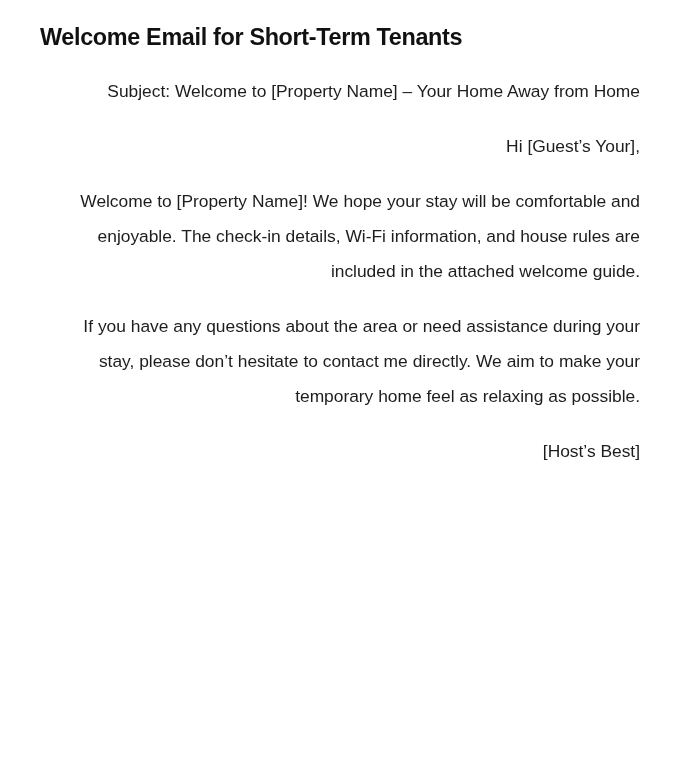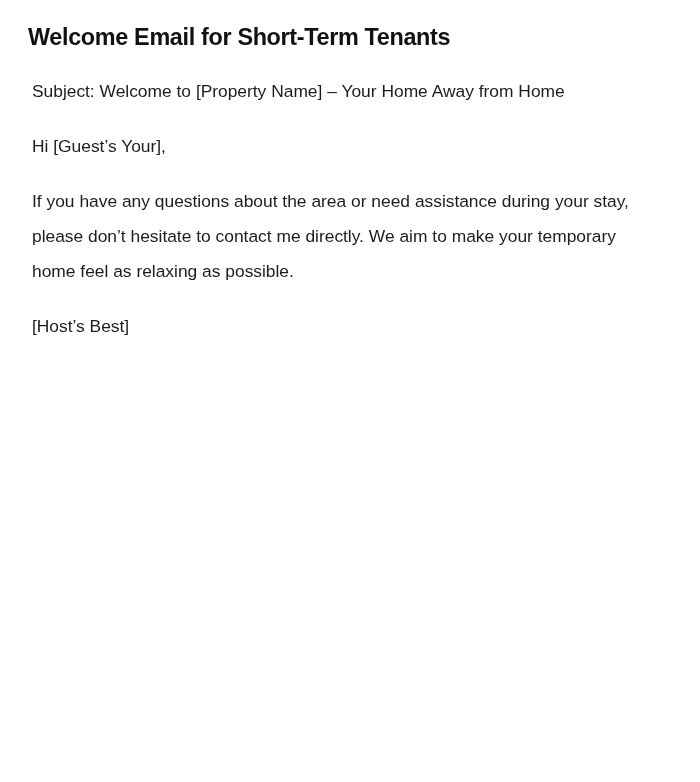--- a/index.html
+++ b/index.html
@@ -11,21 +11,21 @@
     width: 700px;
     height: 782px;
     font-family: "Liberation Sans", "DejaVu Sans", sans-serif;
     color: #1a1a1a;
     overflow: hidden;
   }
   .page {
     box-sizing: border-box;
     width: 700px;
     min-height: 782px;
-    padding: 22px 60px 0 28px;
+    padding: 22px 60px 0 40px;
     background: #ffffff;
   }
   .doc-title {
     font-size: 24.5px;
     font-weight: 700;
     line-height: 1.22;
     letter-spacing: -0.35px;
     color: #111111;
     margin: 0 0 22px 0;
     transform: scaleX(0.955);
@@ -37,38 +37,40 @@
   }
   .para {
     font-size: 17.4px;
     font-weight: 400;
     line-height: 35px;
     color: #1d1d1d;
     margin: 0 0 20px 4px;
     max-width: 600px;
     letter-spacing: -0.02px;
     word-spacing: 0.1px;
+    text-align: right;
   }
   .para:last-child {
     margin-bottom: 0;
   }
 </style>
 </head>
 <body>
 
 <div class="page">
 
   <h1 class="doc-title">Welcome Email for Short-Term Tenants</h1>
 
   <div class="doc-body">
 
     <p class="para">Subject: Welcome to [Property Name] – Your Home Away from Home</p>
 
     <p class="para">Hi [Guest’s Your],</p>
 
+    <p class="para">Welcome to [Property Name]! We hope your stay will be comfortable and enjoyable. The check-in details, Wi-Fi information, and house rules are included in the attached welcome guide.</p>
 
     <p class="para">If you have any questions about the area or need assistance during your stay, please don’t hesitate to contact me directly. We aim to make your temporary home feel as relaxing as possible.</p>
 
 
 
     <p class="para">[Host’s Best]</p>
 
 
   </div>
 </div>

